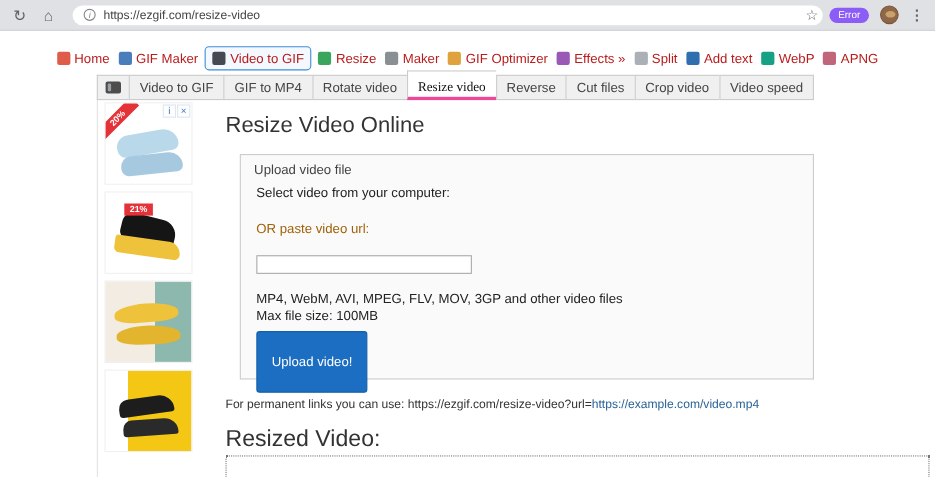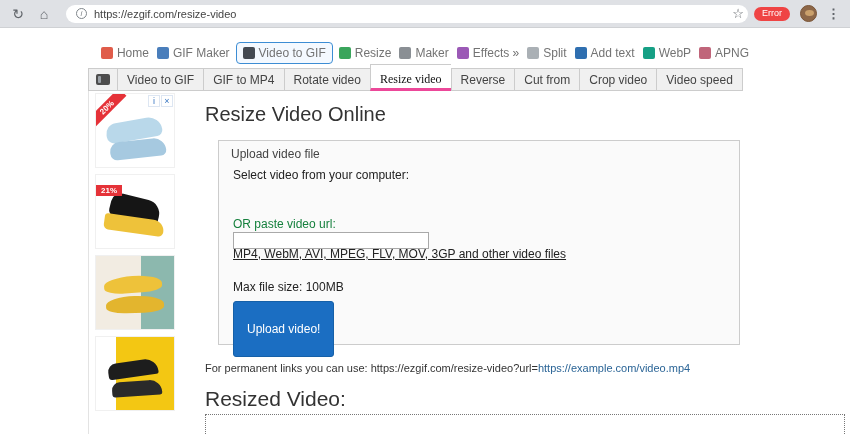--- a/index.html
+++ b/index.html
@@ -21,32 +21,32 @@
     display:flex; align-items:center; padding:0 10px; gap:7px; margin:0 4px;
   }
   .info-circle {
     width:11px; height:11px; border:1px solid #80868b; border-radius:50%;
     color:#80868b; font-size:8px; line-height:9px; text-align:center; font-style:italic;
     flex:0 0 auto;
   }
   .url-text { font-size:11px; color:#444; white-space:nowrap; }
   .star { color:#5f6368; font-size:13px; margin-left:-30px; }
   .error-badge {
-    background:#ef4444; color:#fff; font-size:9px; padding:2px 8px 3px;
+    background:#8b5cf6; color:#fff; font-size:9px; padding:2px 8px 3px;
     border-radius:9px; line-height:1;
   }
   .avatar { width:17px; height:17px; border-radius:50%; background:#8d6748; border:1px solid #7a5538; position:relative; overflow:hidden;}
   .avatar::after{content:"";position:absolute;left:4px;top:4px;width:9px;height:6px;border-radius:50%;background:#caa06b;}
   .kebab { color:#5f6368; font-size:13px; font-weight:bold; }
 
   
   .mainnav {
     position:absolute; top:42px; left:0; right:0;
     display:flex; justify-content:center; align-items:center; gap:4px;
-    font-size:12px; color:#737373;
+    font-size:12px; color:#b91c1c;
   }
   .nav-item { display:flex; align-items:center; gap:4px; padding:3px 2px; cursor:pointer; white-space:nowrap;}
   .nav-item.active { border:1px solid #3c8dd4; border-radius:4px; padding:3px 6px; background:#f4f9ff; }
   .nic { width:12px; height:12px; border-radius:2px; display:inline-block; flex:0 0 auto; }
   .ic-home{background:#e05c4a;} .ic-maker{background:#4a7ebb;} .ic-video{background:#444a52;}
   .ic-resize{background:#3aa55c;} .ic-crop{background:#8a8f94;} .ic-optimizer{background:#e0a23d;}
   .ic-effects{background:#9b59b6;} .ic-split{background:#aab0b5;} .ic-text{background:#2f6fb0;}
   .ic-webp{background:#16a085;} .ic-apng{background:#c0657a;}
 
   
@@ -77,21 +77,21 @@
   .ad-ctls { position:absolute; top:1px; right:1px; display:flex; gap:1px; z-index:3; }
   .ad-ctl {
     width:12px; height:12px; background:#fff; color:#3b78c3; border:1px solid #dde6f2;
     font-size:9px; line-height:10px; text-align:center; cursor:pointer;
   }
   .ribbon {
     position:absolute; z-index:2; background:#e53238; color:#fff; font-size:8px;
     line-height:11px; padding:0 5px; font-weight:bold;
   }
   .ribbon-diag { left:-11px; top:8px; width:44px; text-align:center; transform:rotate(-45deg); }
-  .ribbon-flat { left:0; top:10px; }
+  .ribbon-flat { left:17px; top:10px; }
   .shoe { position:absolute; }
   .s1a{left:10px;top:26px;width:56px;height:20px;background:#b9d8ea;border-radius:14px 18px 8px 10px;transform:rotate(-10deg);}
   .s1b{left:14px;top:46px;width:56px;height:18px;background:#a6c9e0;border-radius:14px 18px 8px 10px;transform:rotate(-6deg);}
   .s2a{left:14px;top:22px;width:50px;height:24px;background:#151515;border-radius:10px 14px 4px 6px;transform:rotate(14deg);}
   .s2b{left:8px;top:42px;width:60px;height:16px;background:#eec23a;border-radius:4px 14px 6px 6px;transform:rotate(8deg);}
   .ad3 { background:linear-gradient(90deg,#f2ece2 58%,#8cb8ae 58%); }
   .s3a{left:8px;top:20px;width:58px;height:17px;background:#eec23a;border-radius:50% 50% 35% 35%;transform:rotate(-4deg);}
   .s3b{left:10px;top:40px;width:58px;height:17px;background:#e3b52e;border-radius:50% 50% 35% 35%;transform:rotate(-2deg);}
   .ad4 { background:linear-gradient(90deg,#ffffff 26%,#f3c713 26%); }
   .s4a{left:12px;top:24px;width:50px;height:16px;background:#1d1d1d;border-radius:10px 16px 3px 4px;transform:rotate(-8deg);}
@@ -104,27 +104,27 @@
     background:#fafafa; border:1px solid #ccc;
   }
   .legend { position:absolute; left:12px; top:6px; font-size:12px; color:#444; }
   .select-label { position:absolute; left:14px; top:27px; font-size:12px; color:#222; }
   .file-row { position:absolute; left:14px; top:41px; display:flex; align-items:center; gap:6px; }
   .choose-btn {
     font-family:"Liberation Sans",sans-serif; font-size:11px; color:#222;
     background:#f2f2f2; border:1px solid #999; border-radius:3px; padding:2px 8px; cursor:pointer;
   }
   .filename { font-size:12px; color:#333; }
-  .or-label { position:absolute; left:14px; top:76px; font-size:12px; color:#15803d; }
+  .or-label { position:absolute; left:14px; top:60px; font-size:12px; color:#a16207; }
   .url-input {
     position:absolute; left:14px; top:91px; width:196px; height:17px;
     border:1px solid #a9a9a9; background:#fff; font-size:11px; padding:0 4px;
     font-family:"Liberation Sans",sans-serif;
   }
-  .formats-line { position:absolute; left:14px; top:106px; font-size:12px; color:#222;text-decoration:underline; }
+  .formats-line { position:absolute; left:14px; top:123px; font-size:12px; color:#222; }
   .maxsize-line { position:absolute; left:14px; top:139px; font-size:12px; color:#222; }
   .upload-btn {
     position:absolute; left:14px; top:160px;
     background:#1b6ec2; color:#fff; font-size:12px; padding:20px 13px;
     border:1px solid #1560a8; border-radius:3px; cursor:pointer;
     font-family:"Liberation Sans",sans-serif;
   }
   .permanent { position:absolute; left:205px; top:362px; font-size:11px; color:#333; }
   .permanent a { color:#2a6496; text-decoration:none; cursor:pointer;margin-top:19px; }
   .resized-title { position:absolute; left:205px; top:387px; font-size:21px; font-weight:400; color:#333; }
@@ -166,20 +166,24 @@
     </span>
     <span class="nav-item">
       <span class="nic ic-resize"></span>
       <span>Resize</span>
     </span>
     <span class="nav-item">
       <span class="nic ic-crop"></span>
       <span>Maker</span>
     </span>
     <span class="nav-item">
+      <span class="nic ic-optimizer"></span>
+      <span>GIF Optimizer</span>
+    </span>
+    <span class="nav-item">
       <span class="nic ic-effects"></span>
       <span>Effects »</span>
     </span>
     <span class="nav-item">
       <span class="nic ic-split"></span>
       <span>Split</span>
     </span>
     <span class="nav-item">
       <span class="nic ic-text"></span>
       <span>Add text</span>
@@ -196,21 +200,21 @@
 
   <div class="tabbar">
     <span class="tab-film">
       <span class="film-glyph"></span>
     </span>
     <span class="tab">Video to GIF</span>
     <span class="tab">GIF to MP4</span>
     <span class="tab">Rotate video</span>
     <span class="tab active">Resize video</span>
     <span class="tab">Reverse</span>
-    <span class="tab">Cut from</span>
+    <span class="tab">Cut files</span>
     <span class="tab">Crop video</span>
     <span class="tab">Video speed</span>
   </div>
 
   <div class="content-divider"></div>
 
   <div class="adcol">
     <div class="ad-img">
       <span class="ribbon ribbon-diag">20%</span>
       <span class="ad-ctls">

